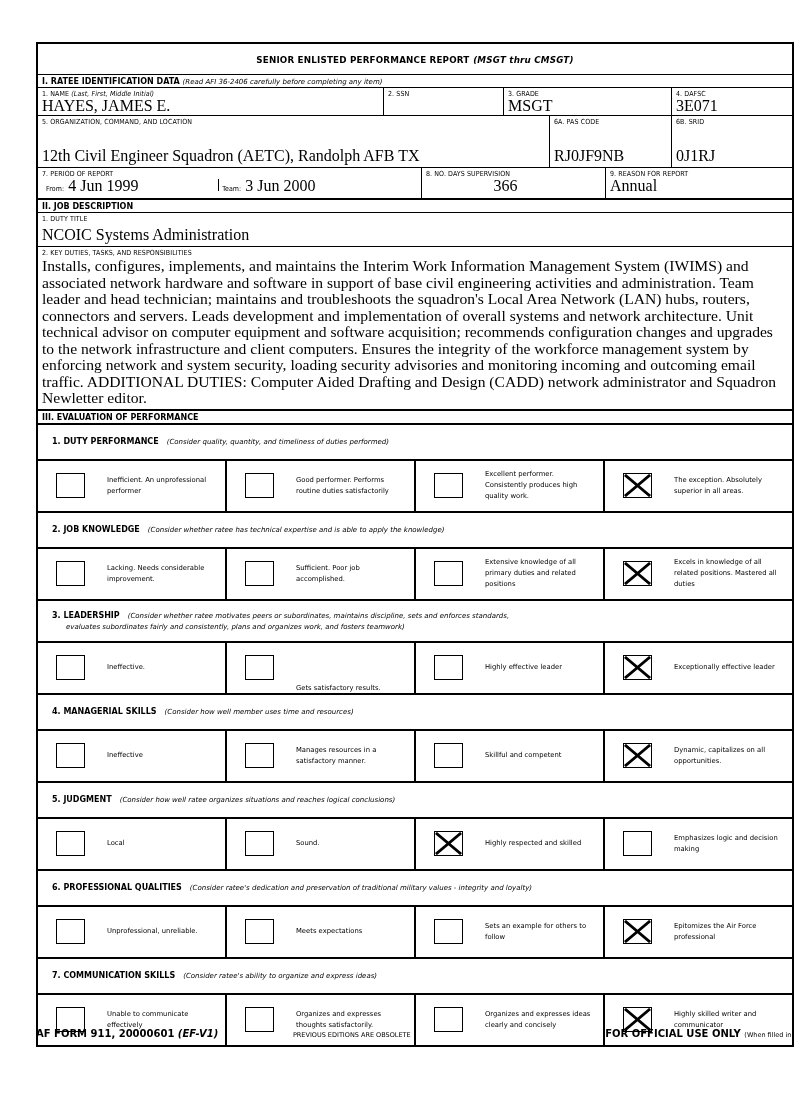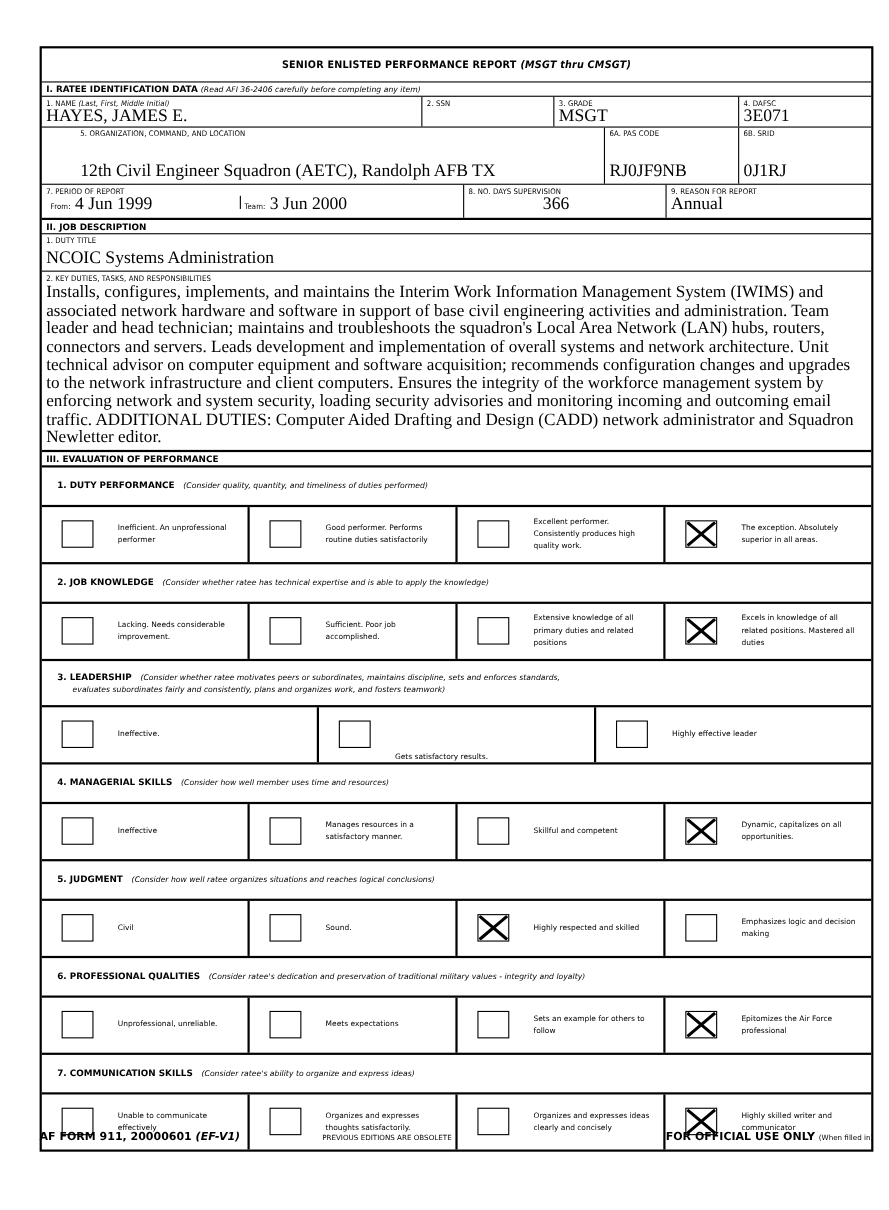--- a/index.html
+++ b/index.html
@@ -65,21 +65,21 @@
       <div class="lbl">3. GRADE</div>
       <div class="val">MSGT</div>
     </div>
     <div class="cell" style="flex:1;">
       <div class="lbl">4. DAFSC</div>
       <div class="val">3E071</div>
     </div>
   </div>
 
   <div class="row" style="height:52px;">
-    <div class="cell" style="width:512px;padding-left:31px;">
+    <div class="cell" style="width:512px;">
       <div class="lbl">5. ORGANIZATION, COMMAND, AND LOCATION</div>
       <div class="val" style="position:absolute; bottom:3px;">12th Civil Engineer Squadron (AETC), Randolph AFB TX</div>
     </div>
     <div class="cell" style="width:122px;">
       <div class="lbl">6a. PAS CODE</div>
       <div class="val" style="position:absolute; bottom:3px;">RJ0JF9NB</div>
     </div>
     <div class="cell" style="flex:1;">
       <div class="lbl">6b. SRID</div>
       <div class="val" style="position:absolute; bottom:3px;">0J1RJ</div>
@@ -198,20 +198,29 @@
           <div class="otext" style="width: 110px;">Ineffective.</div>
         </div>
         <div class="opt">
           <div class="box"></div>
           <div class="otext" style="width: 110px; margin-top: 42px;">Gets satisfactory results.</div>
         </div>
         <div class="opt">
           <div class="box"></div>
           <div class="otext" style="width: 110px;">Highly effective leader</div>
         </div>
+        <div class="opt">
+          <div class="box">
+            <svg viewBox="0 0 29 25" preserveAspectRatio="none">
+              <line x1="1" y1="1" x2="28" y2="24" stroke="#000" stroke-width="3"></line>
+              <line x1="28" y1="1" x2="1" y2="24" stroke="#000" stroke-width="3"></line>
+            </svg>
+          </div>
+          <div class="otext" style="width: 110px;">Exceptionally effective leader</div>
+        </div>
       </div>
       <div class="evalhead" style="border-bottom: 2px solid rgb(0, 0, 0);">
         <span>4. MANAGERIAL SKILLS</span>
         <i>(Consider how well member uses time and resources)</i>
       </div>
       <div class="opts">
         <div class="opt">
           <div class="box"></div>
           <div class="otext" style="width: 110px;">Ineffective</div>
         </div>
@@ -233,21 +242,21 @@
           <div class="otext" style="width: 110px;">Dynamic, capitalizes on all opportunities.</div>
         </div>
       </div>
       <div class="evalhead" style="border-bottom: 2px solid rgb(0, 0, 0);">
         <span>5. JUDGMENT</span>
         <i>(Consider how well ratee organizes situations and reaches logical conclusions)</i>
       </div>
       <div class="opts">
         <div class="opt">
           <div class="box"></div>
-          <div class="otext" style="width: 110px;">Civil</div>
+          <div class="otext" style="width: 110px;">Local</div>
         </div>
         <div class="opt">
           <div class="box"></div>
           <div class="otext" style="width: 110px;">Sound.</div>
         </div>
         <div class="opt">
           <div class="box">
             <svg viewBox="0 0 29 25" preserveAspectRatio="none">
               <line x1="1" y1="1" x2="28" y2="24" stroke="#000" stroke-width="3"></line>
               <line x1="28" y1="1" x2="1" y2="24" stroke="#000" stroke-width="3"></line>

